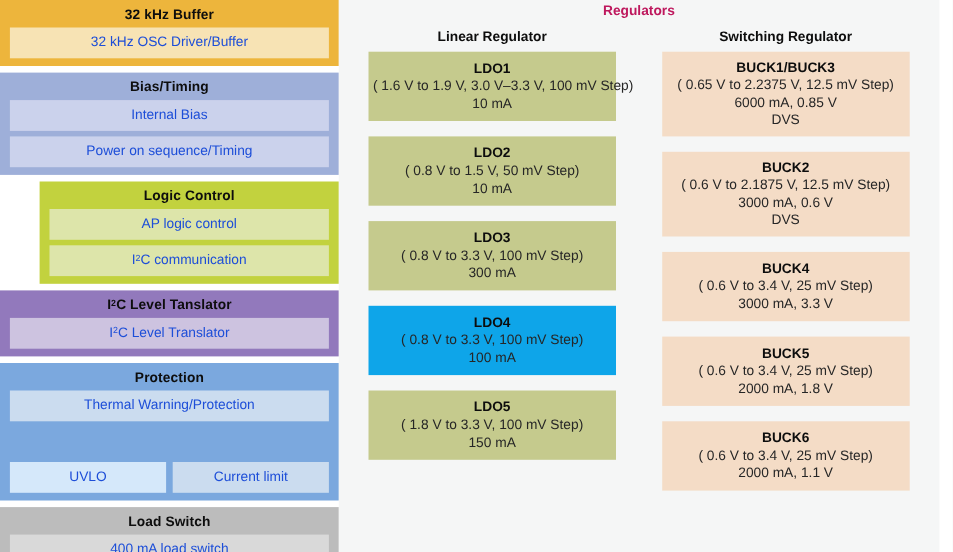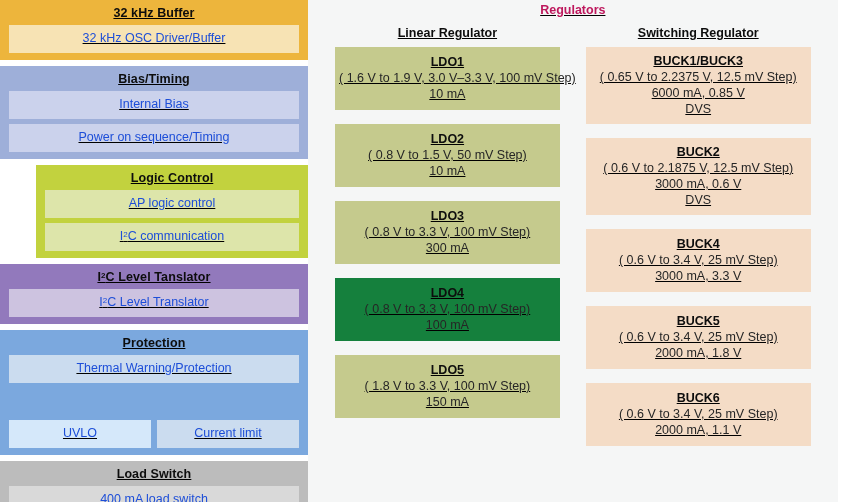--- a/index.html
+++ b/index.html
@@ -11,21 +11,20 @@
     height: 502px;
     background: #ffffff;
     font-family: "Liberation Sans", sans-serif;
     overflow: hidden;
   }
   #root {
     position: relative;
     width: 744px;
     height: 502px;
     display: flex;
-    text-decoration: underline;
   }
 
   
   #left-panel {
     width: 308px;
     height: 502px;
     background: #ffffff;
     flex: 0 0 308px;
     display: flex;
     flex-direction: column;
@@ -79,21 +78,21 @@
     text-align: center;
     font-size: 12.5px;
     font-weight: bold;
     color: #be185d;
     padding-top: 2px;
     line-height: 16px;
   }
   #reg-columns {
     display: flex;
     padding: 0 27px 0 27px;
-    gap: 26px;
+    gap: 42px;
     margin-top: 8px;
   }
   .reg-col {
     flex: 1 1 0;
     min-width: 0;
   }
   .col-title {
     text-align: center;
     font-size: 12.5px;
     font-weight: bold;
@@ -172,21 +171,21 @@
           <div class="reg-box" style="background: rgb(197, 202, 141);">
             <div class="reg-name">LDO2</div>
             <div class="reg-line">( 0.8 V to 1.5 V, 50 mV Step)</div>
             <div class="reg-line">10 mA</div>
           </div>
           <div class="reg-box" style="background: rgb(197, 202, 141);">
             <div class="reg-name">LDO3</div>
             <div class="reg-line">( 0.8 V to 3.3 V, 100 mV Step)</div>
             <div class="reg-line">300 mA</div>
           </div>
-          <div class="reg-box" style="background: #15803d;">
+          <div class="reg-box" style="background: #0ea5e9;">
             <div class="reg-name">LDO4</div>
             <div class="reg-line">( 0.8 V to 3.3 V, 100 mV Step)</div>
             <div class="reg-line">100 mA</div>
           </div>
           <div class="reg-box" style="background: rgb(197, 202, 141);">
             <div class="reg-name">LDO5</div>
             <div class="reg-line">( 1.8 V to 3.3 V, 100 mV Step)</div>
             <div class="reg-line">150 mA</div>
           </div>
         </div>

